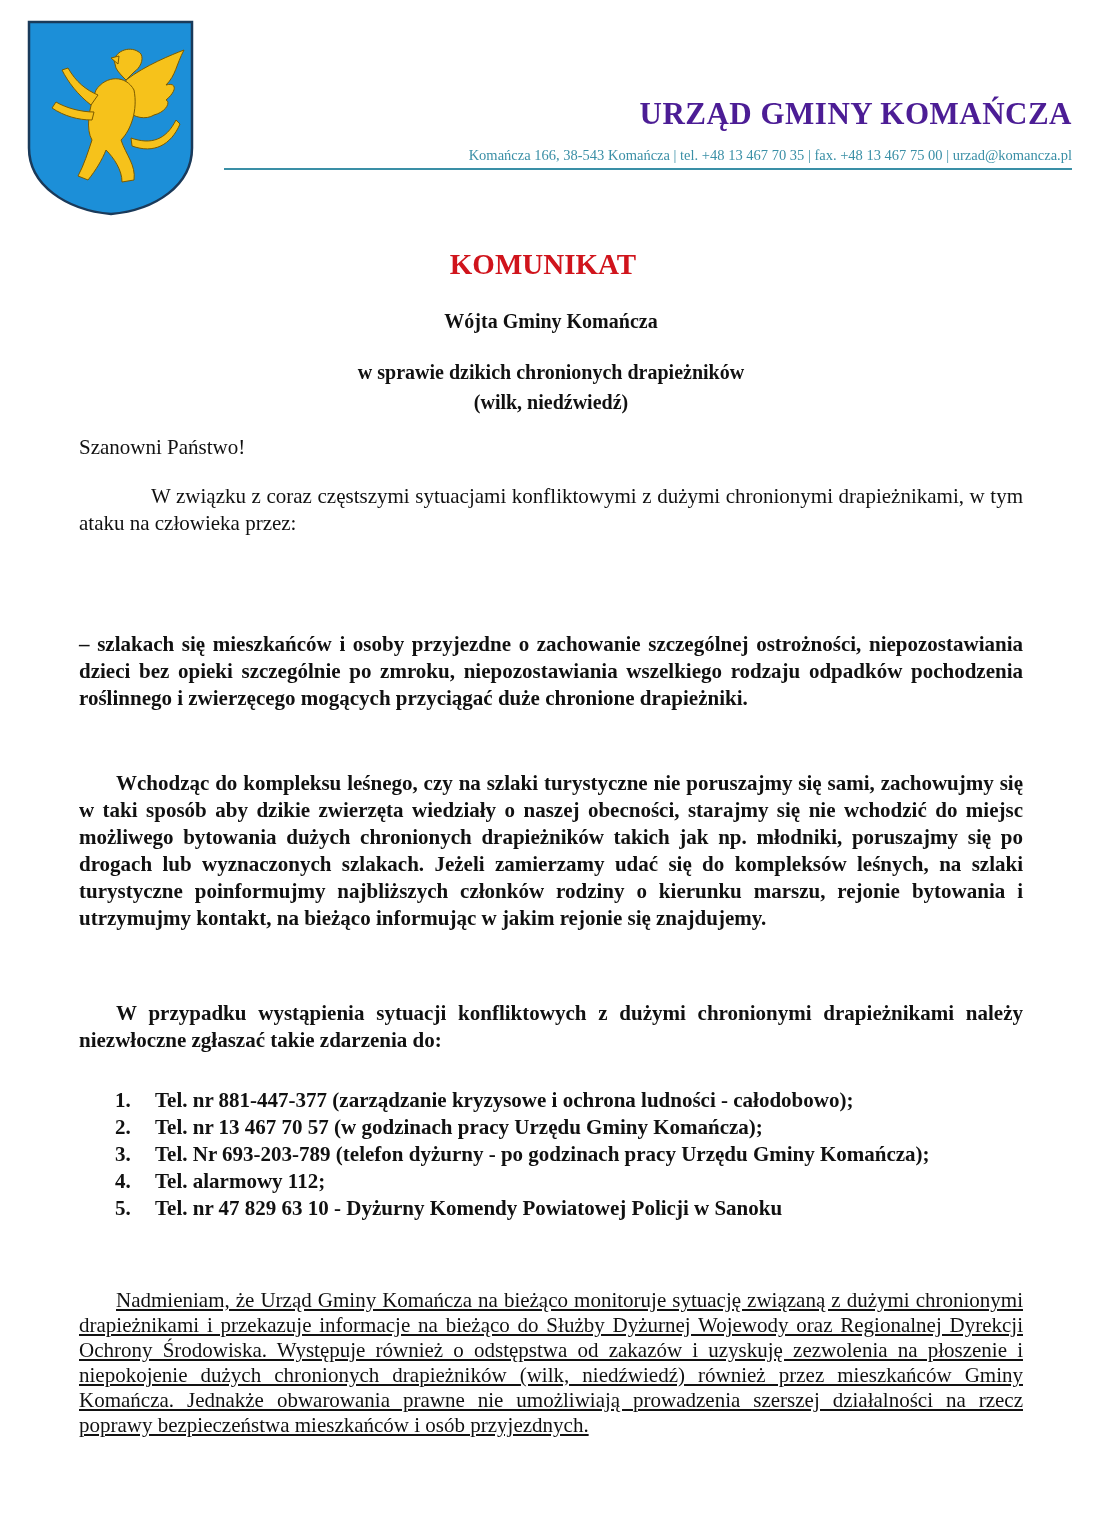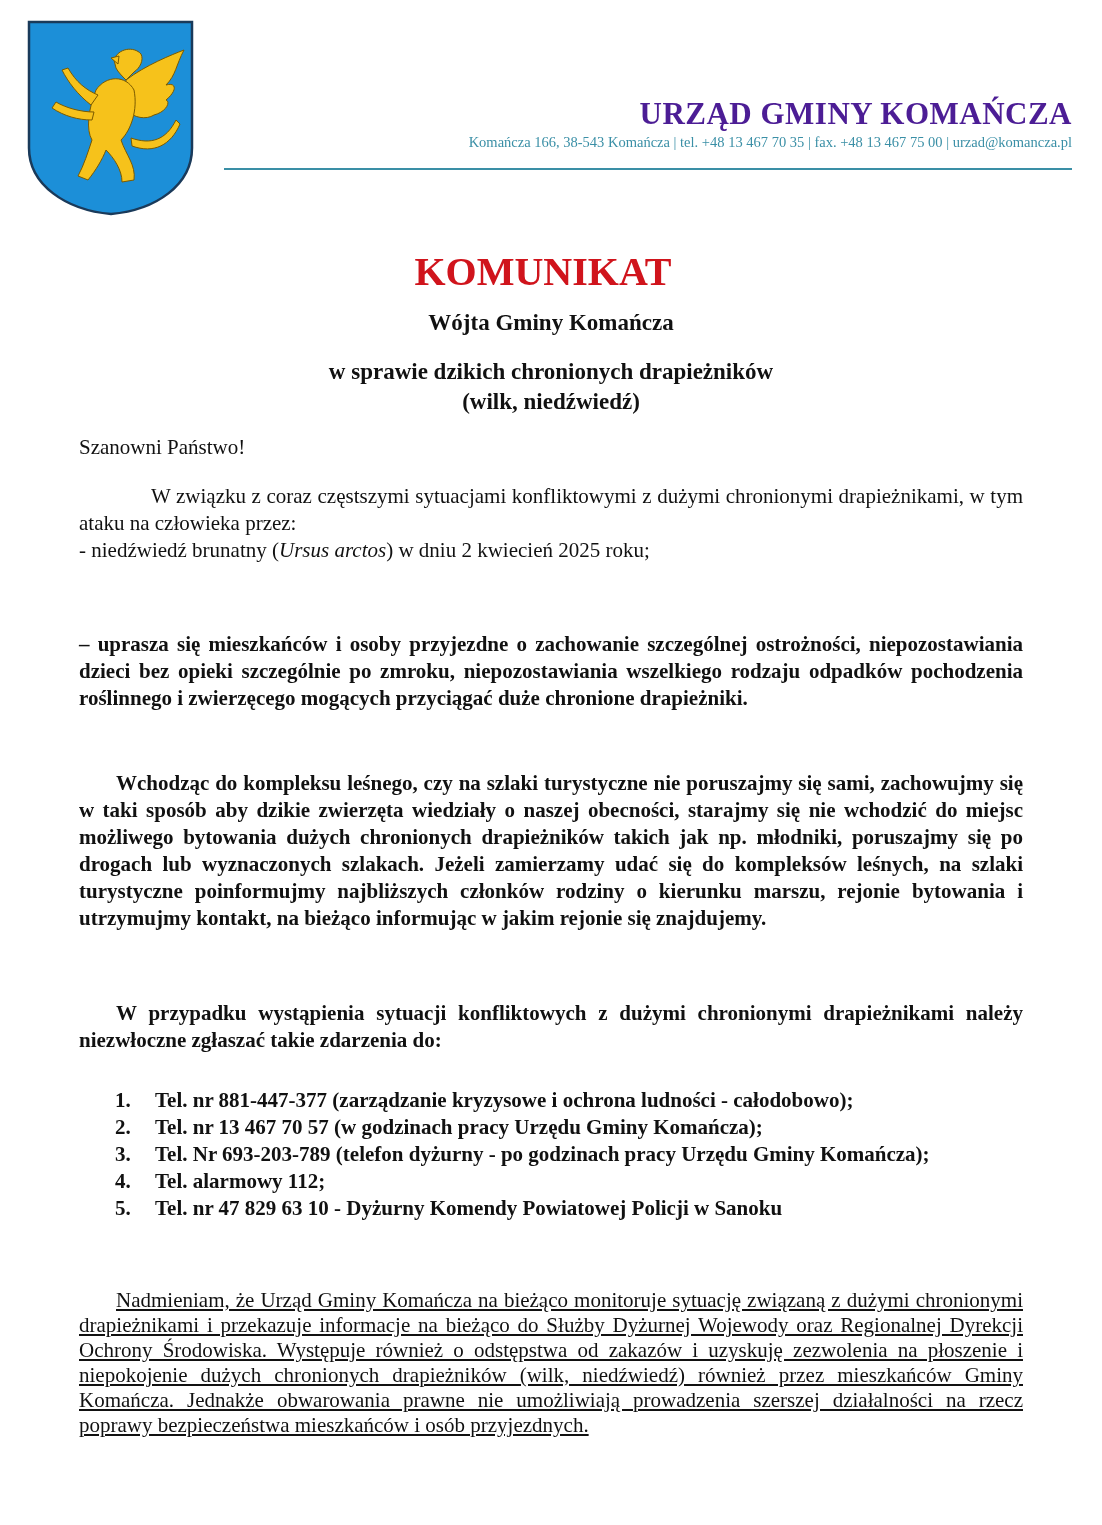--- a/index.html
+++ b/index.html
@@ -1,26 +1,26 @@
 <!DOCTYPE html>
 <html><head>
 <meta charset="utf-8">
 <style>
   html, body { margin: 0; padding: 0; background: #ffffff; }
   body { width: 1102px; height: 1525px; position: relative; overflow: hidden;
          font-family: "Liberation Serif", serif; color: #111; }
   .crest { position: absolute; left: 26px; top: 20px; width: 170px; height: 196px; }
   .org-title { position: absolute; right: 30px; top: 96px; font-family: "Liberation Serif", serif;
                font-weight: bold; font-size: 31px; color: #4c1d95; letter-spacing: 0.5px; }
-  .org-contact { position: absolute; right: 30px; top: 134px; font-family: "Liberation Serif", serif;
+  .org-contact { position: absolute; right: 30px; top: 147px; font-family: "Liberation Serif", serif;
                  font-size: 14.5px; color: #3a8fa6; white-space: nowrap; }
   .header-rule { position: absolute; left: 224px; right: 30px; top: 168px; height: 2px; background: #3a8fa6; }
   .title { position: absolute; left: 0; right: 16px; top: 248px; text-align: center;
-           font-weight: bold; font-size: 40px; color: #d0141c; }
-  .subtitle { position: absolute; left: 0; right: 0; text-align: center; font-weight: bold; font-size: 23px; }
+           font-weight: bold; font-size: 29px; color: #d0141c; }
+  .subtitle { position: absolute; left: 0; right: 0; text-align: center; font-weight: bold; font-size: 20px; }
   .st1 { top: 310px; }
   .st2 { top: 357px; line-height: 30px; }
   .content { position: absolute; left: 79px; right: 79px; font-size: 21px; line-height: 27px; text-align: justify; }
   .greeting { top: 434px; }
   .intro { top: 483px; }
   .intro p { margin: 0; }
   .indent { text-indent: 72px; }
   .bold { font-weight: bold; }
   .p1 { top: 631px; }
   .p2 { top: 770px; text-indent: 37px; }
@@ -60,24 +60,23 @@
 <div class="subtitle st1">Wójta Gminy Komańcza</div>
 <div class="subtitle st2">
   <div>w sprawie dzikich chronionych drapieżników</div>
   <div>(wilk, niedźwiedź)</div>
 </div>
 
 <div class="content greeting">Szanowni Państwo!</div>
 
 <div class="content intro">
   <p class="indent">W związku z coraz częstszymi sytuacjami konfliktowymi z dużymi chronionymi drapieżnikami, w tym ataku na człowieka przez:</p>
-  <p><span>- niedźwiedź brunatny (</span><i>Ursus arctos</i><span>) w dniu 2 kwiecień 2025 roku;</span></p>
 </div>
 
-<div class="content bold p1">– uprasza się mieszkańców i osoby przyjezdne o zachowanie szczególnej ostrożności, niepozostawiania dzieci bez opieki szczególnie po zmroku, niepozostawiania wszelkiego rodzaju odpadków pochodzenia roślinnego i zwierzęcego mogących przyciągać duże chronione drapieżniki.</div>
+<div class="content bold p1">– szlakach się mieszkańców i osoby przyjezdne o zachowanie szczególnej ostrożności, niepozostawiania dzieci bez opieki szczególnie po zmroku, niepozostawiania wszelkiego rodzaju odpadków pochodzenia roślinnego i zwierzęcego mogących przyciągać duże chronione drapieżniki.</div>
 <div class="content bold p2">Wchodząc do kompleksu leśnego, czy na szlaki turystyczne nie poruszajmy się sami, zachowujmy się w taki sposób aby dzikie zwierzęta wiedziały o naszej obecności, starajmy się nie wchodzić do miejsc możliwego bytowania dużych chronionych drapieżników takich jak np. młodniki, poruszajmy się po drogach lub wyznaczonych szlakach. Jeżeli zamierzamy udać się do kompleksów leśnych, na szlaki turystyczne poinformujmy najbliższych członków rodziny o kierunku marszu, rejonie bytowania i utrzymujmy kontakt, na bieżąco informując w jakim rejonie się znajdujemy.</div>
 <div class="content bold p3">W przypadku wystąpienia sytuacji konfliktowych z dużymi chronionymi drapieżnikami należy niezwłoczne zgłaszać takie zdarzenia do:</div>
 
 <ul class="content contacts">
   <li>
       <div class="num"><span>1.</span></div>
       <div class="txt">Tel. nr 881-447-377   (zarządzanie kryzysowe i ochrona ludności - całodobowo);</div>
     </li>
   <li>
       <div class="num"><span>2.</span></div>

